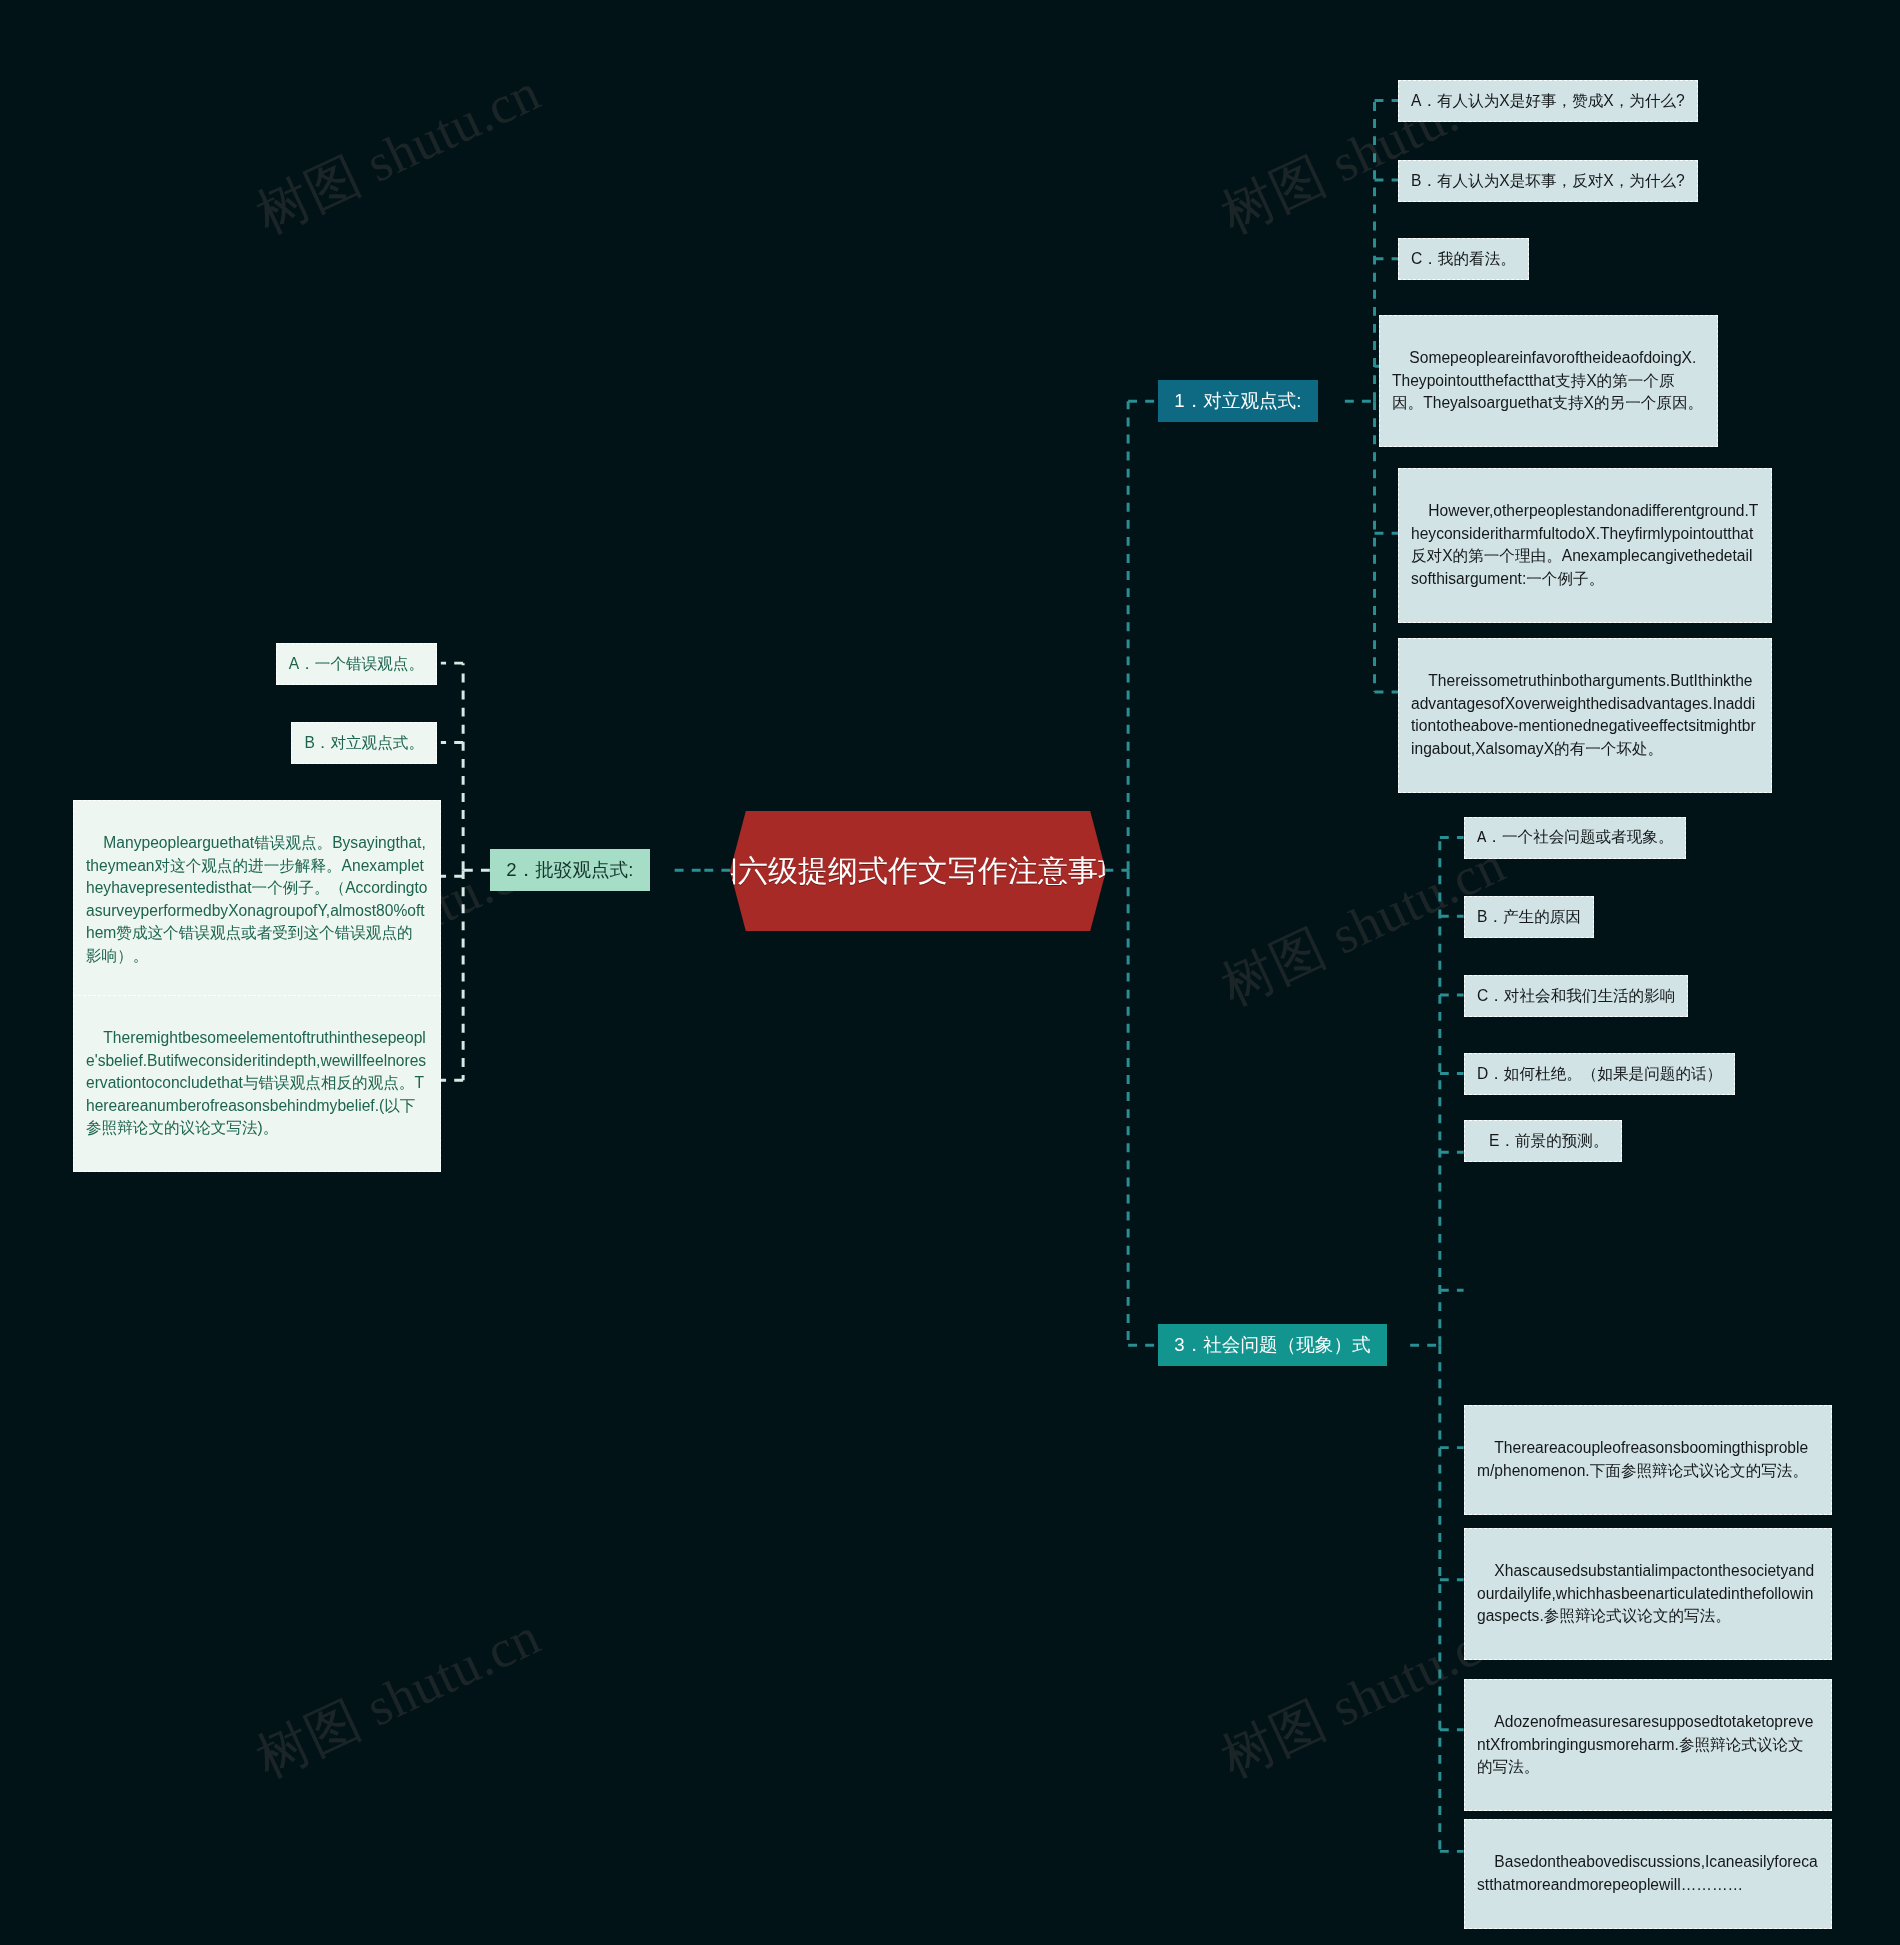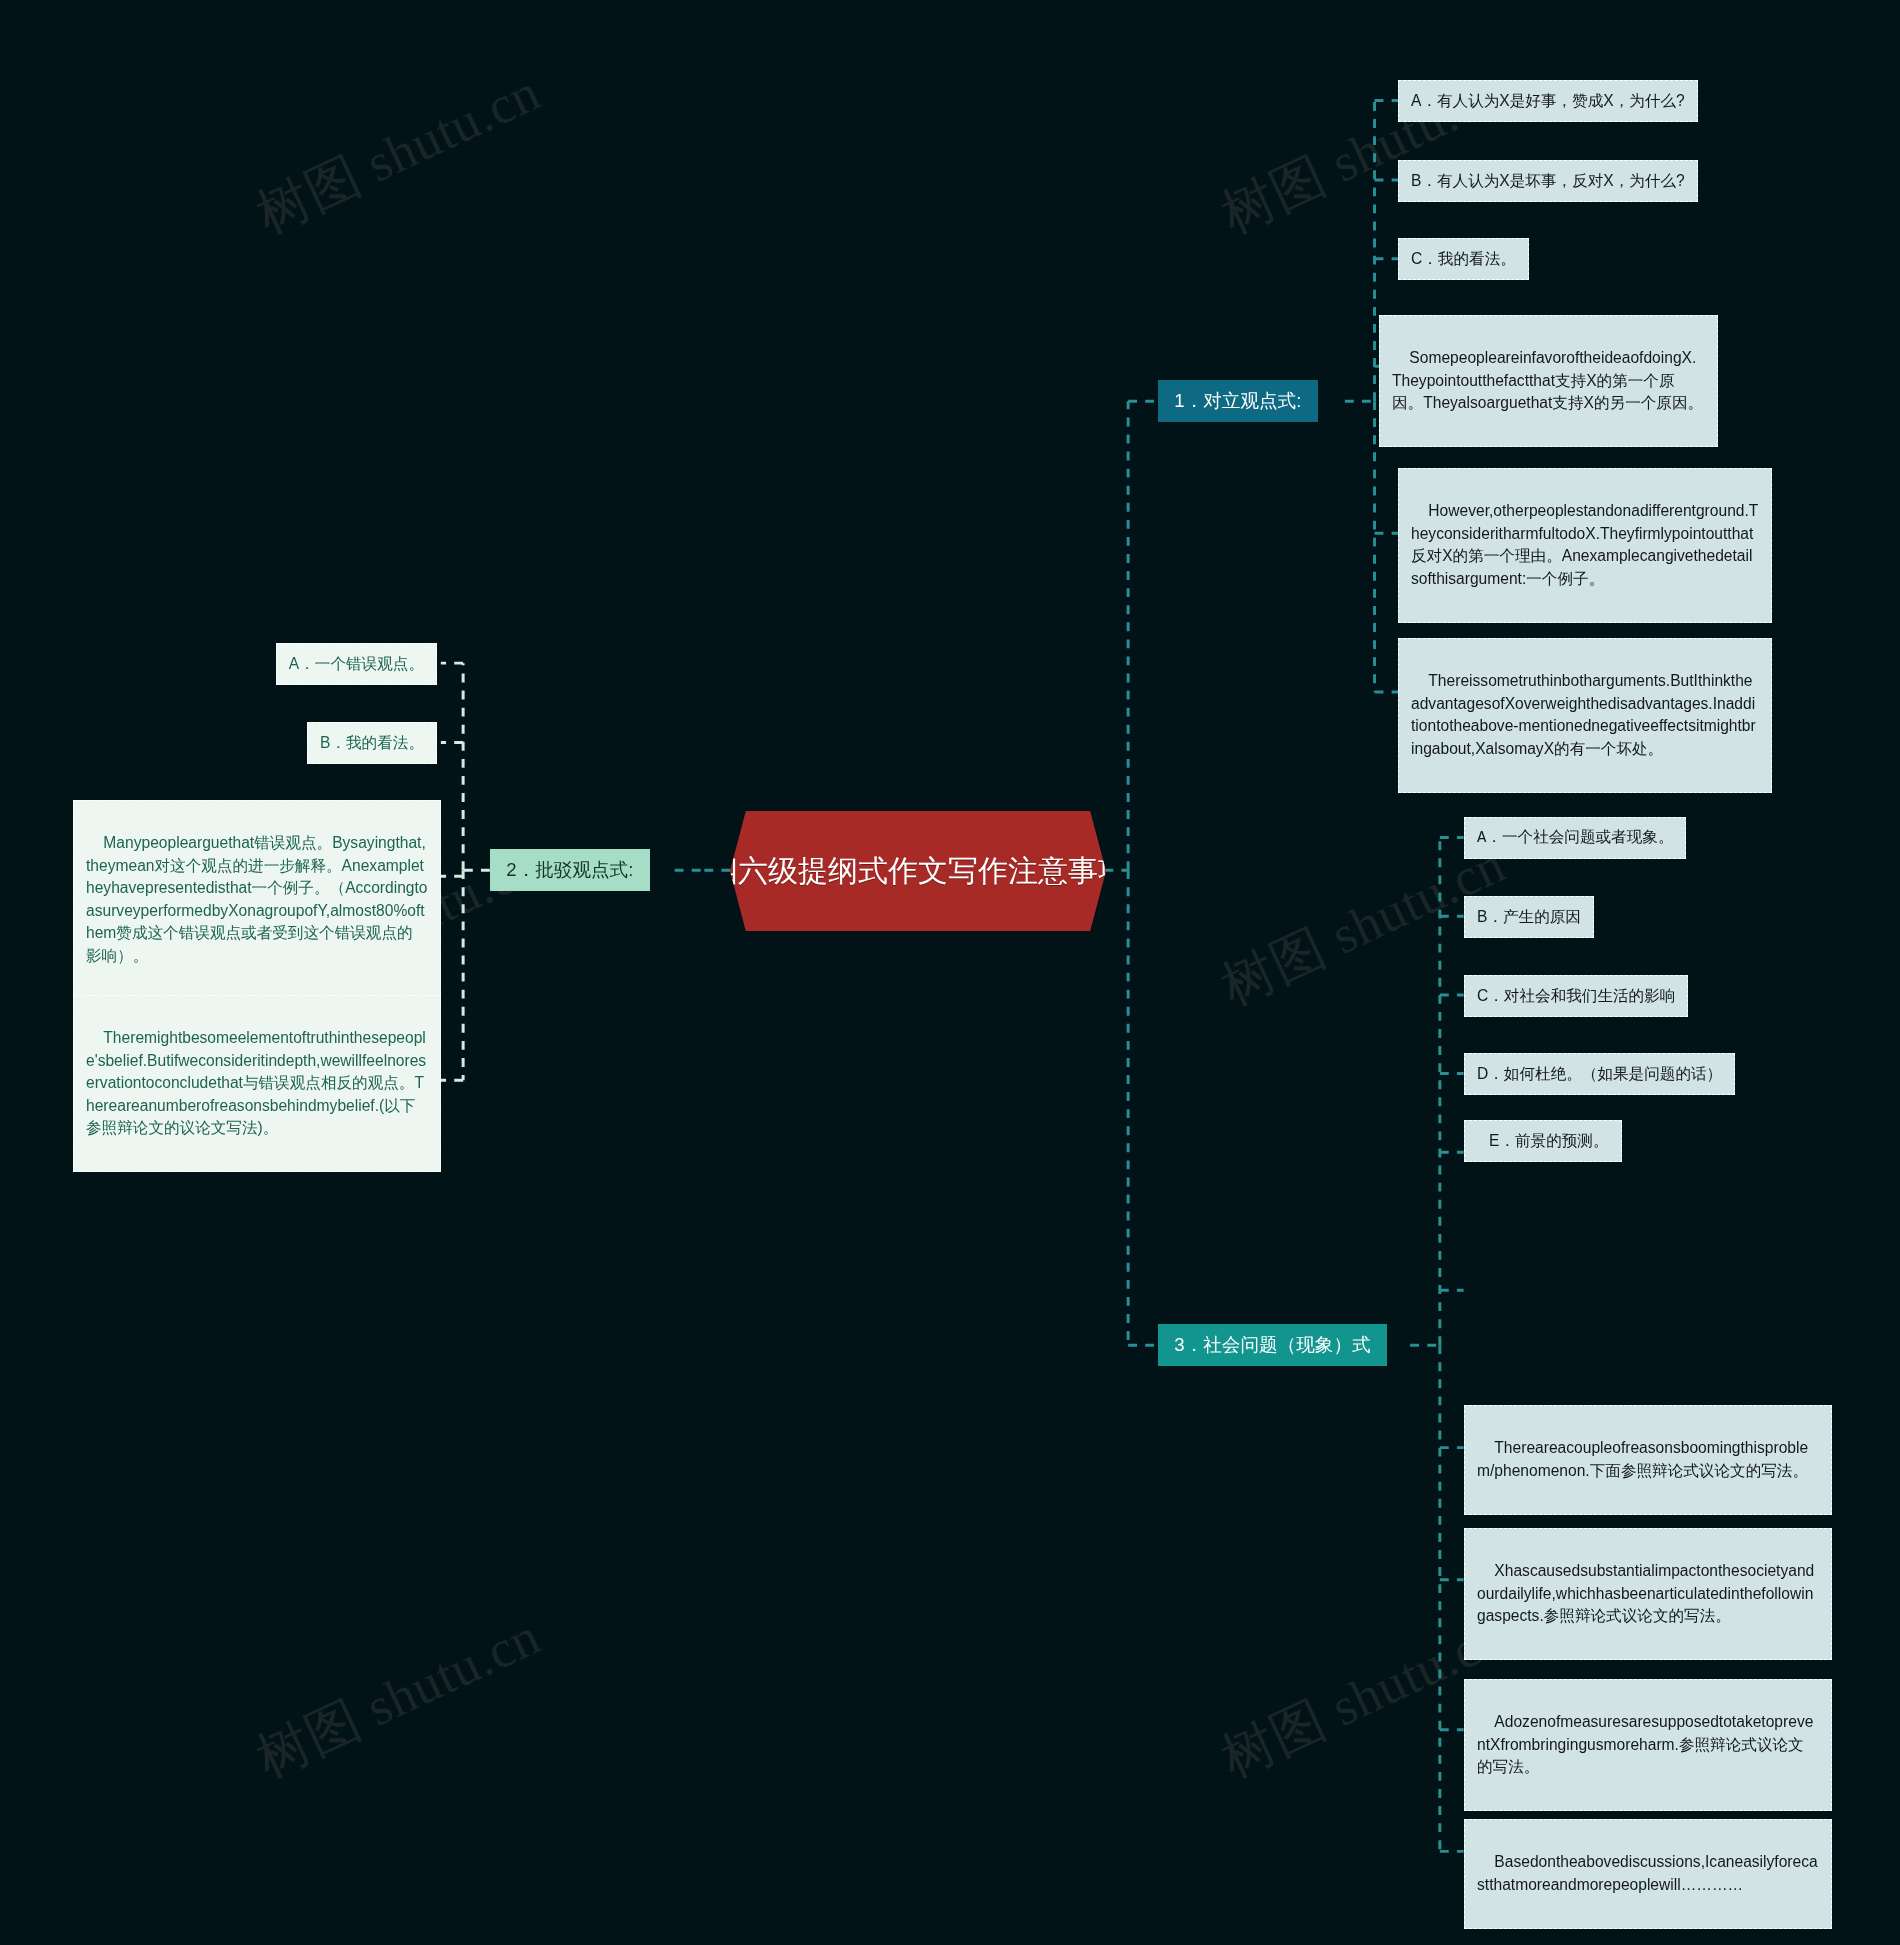--- a/index.html
+++ b/index.html
@@ -194,21 +194,21 @@
   </div>
 
   <div class="node branch b2" style="left:490px; top:849px;">
     <span>2．批驳观点式:</span>
   </div>
 
   <div class="node leaf green cjk" style="right:1463px; top:643px;">
     <span>A．一个错误观点。</span>
   </div>
   <div class="node leaf green cjk" style="right:1463px; top:722px;">
-    <span>B．我的看法。</span>
+    <span>B．对立观点式。</span>
   </div>
   <div class="node leaf green wrap" style="left:73px; top:800px; width:368px;">
     <span>Manypeoplearguethat错误观点。Bysayingthat,theymean对这个观点的进一步解释。Anexampletheyhavepresentedisthat一个例子。（AccordingtoasurveyperformedbyXonagroupofY,almost80%ofthem赞成这个错误观点或者受到这个错误观点的影响）。</span>
   </div>
   <div class="node leaf green wrap" style="left:73px; top:995px; width:368px;">
     <span>Theremightbesomeelementoftruthinthesepeople'sbelief.Butifweconsideritindepth,wewillfeelnoreservationtoconcludethat与错误观点相反的观点。Thereareanumberofreasonsbehindmybelief.(以下参照辩论文的议论文写法)。</span>
   </div>
 
   <div class="node branch b3" style="left:1158px; top:1324px;">
     <span>3．社会问题（现象）式</span>

